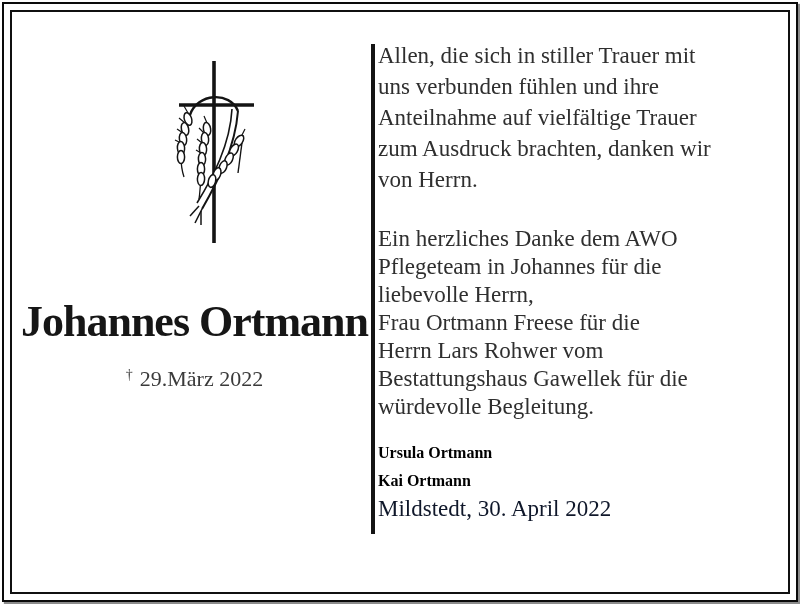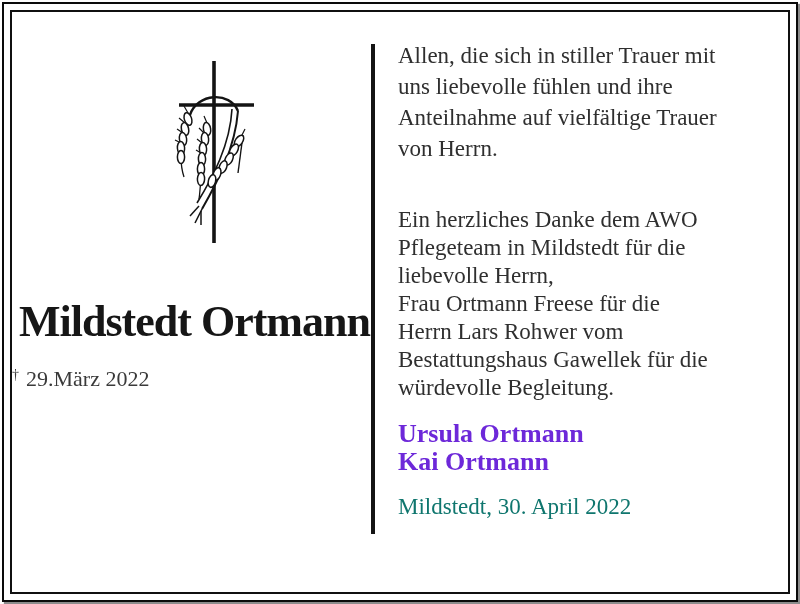--- a/index.html
+++ b/index.html
@@ -56,54 +56,54 @@
     font-weight: 700;
     letter-spacing: -1px;
     color: #161616;
     white-space: nowrap;
   }
   .death-date {
     position: absolute;
     left: 12px;
     top: 366px;
     width: 365px;
+    text-align: center;
     font-size: 22px;
     color: #3a3a3a;
   }
   .death-date .dagger {
     font-size: 14px;
     vertical-align: 7px;
     margin-right: 7px;
   }
   
   .right-col {
     position: absolute;
-    left: 398px;
+    left: 378px;
     top: 40px;
     width: 368px;
   }
   .para {
     font-size: 23px;
     color: #2f2f2f;
   }
   .para1 div { line-height: 31px; }
-  .para2 { margin-top: 42px; }
+  .para2 { margin-top: 30px; }
   .para2 div { line-height: 28px; }
   .mourners {
     margin-top: 18px;
-    font-size: 26px;
+    font-size: 16px;
     font-weight: 700;
-    color: #6d28d9;
+    color: #000000;
   }
   .mourners div { line-height: 28px; }
   .place-date {
-    margin-top: 17px;
     font-size: 23px;
     line-height: 28px;
-    color: #0f766e;
+    color: #0f172a;
   }
   svg .ink { stroke: #141414; fill: none; }
   svg .grain { fill: #ffffff; stroke: #141414; stroke-width: 1.5; }
 </style>
 </head>
 <body>
 
 <div class="page">
 
   <div class="frame-outer"></div>
@@ -150,38 +150,39 @@
       <path class="ink" d="M 91 84 l 4 -8 M 86 94 l 6 -6 M 81 103 l 6 -5 M 75 111 l 6 -4" stroke-width="1.2"></path>
       <ellipse class="grain" cx="89" cy="88" rx="3.6" ry="6.5" transform="rotate(35 89 88)"></ellipse>
       <ellipse class="grain" cx="84" cy="97" rx="3.6" ry="6.5" transform="rotate(30 84 97)"></ellipse>
       <ellipse class="grain" cx="79" cy="106" rx="3.6" ry="6.5" transform="rotate(26 79 106)"></ellipse>
       <ellipse class="grain" cx="73" cy="114" rx="3.6" ry="6.5" transform="rotate(22 73 114)"></ellipse>
       <ellipse class="grain" cx="67" cy="121" rx="3.6" ry="6.5" transform="rotate(18 67 121)"></ellipse>
       <ellipse class="grain" cx="62" cy="128" rx="3.6" ry="6.5" transform="rotate(14 62 128)"></ellipse>
     </g>
   </svg>
 
-  <div class="deceased-name">Mildstedt Ortmann</div>
+  <div class="deceased-name">Johannes Ortmann</div>
 
   <div class="death-date">
     <span class="dagger">†</span><span>29.März 2022</span>
   </div>
 
   <div class="divider"></div>
 
   <div class="right-col">
     <div class="para para1">
         <div>Allen, die sich in stiller Trauer mit</div>
-        <div>uns liebevolle fühlen und ihre</div>
+        <div>uns verbunden fühlen und ihre</div>
         <div>Anteilnahme auf vielfältige Trauer</div>
+        <div>zum Ausdruck brachten, danken wir</div>
         <div>von Herrn.</div>
       </div>
     <div class="para para2">
         <div>Ein herzliches Danke dem AWO</div>
-        <div>Pflegeteam in Mildstedt für die</div>
+        <div>Pflegeteam in Johannes für die</div>
         <div>liebevolle Herrn,</div>
         <div>Frau Ortmann Freese für die</div>
         <div>Herrn Lars Rohwer vom</div>
         <div>Bestattungshaus Gawellek für die</div>
         <div>würdevolle Begleitung.</div>
       </div>
     <div class="mourners">
         <div>Ursula Ortmann</div>
         <div>Kai Ortmann</div>
       </div>

